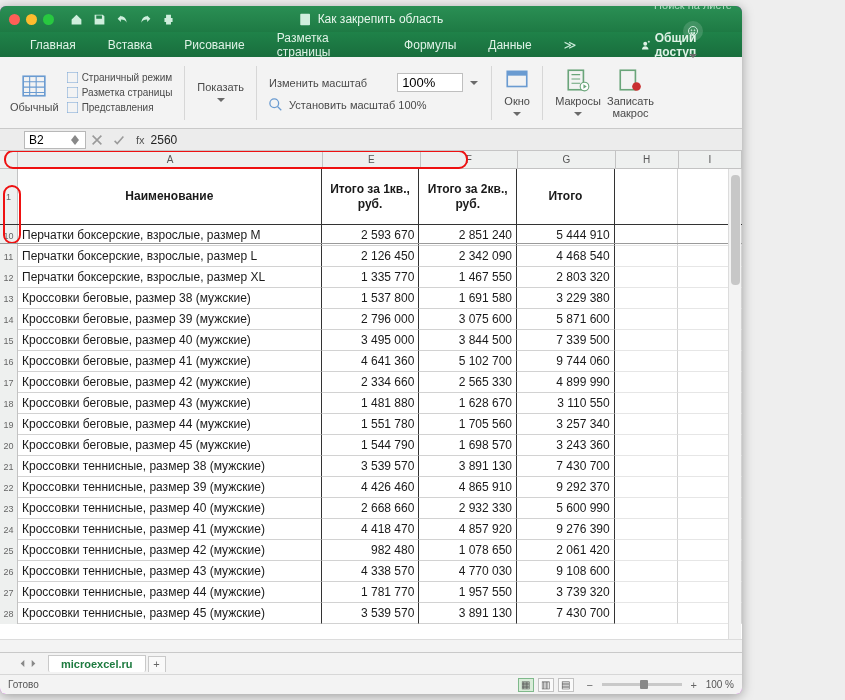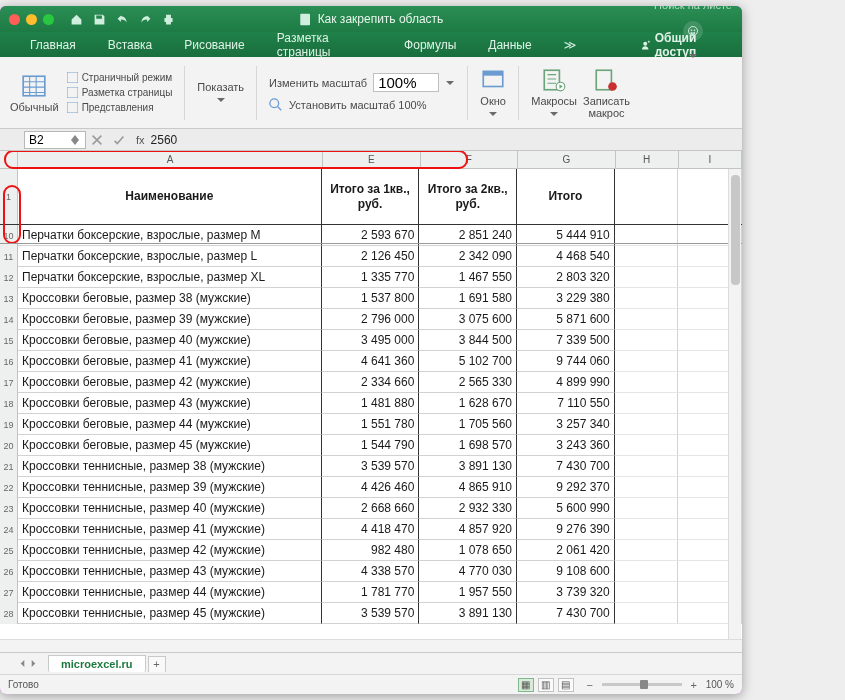--- a/index.html
+++ b/index.html
@@ -27,21 +27,21 @@
 
 .ribbon { height: 72px; background: #f3f3f3; border-bottom: 1px solid #c9c9c9; display: flex; align-items: center; padding: 4px 10px; font-size: 11px; color: #4a4a4a; gap: 6px; }
 .rgroup { display: flex; flex-direction: column; align-items: center; gap: 2px; justify-content: center; }
 .big-ico { width: 26px; height: 26px; fill: #5f8bbf; }
 .big-ico-g { fill: #5f9c72; }
 .list-opts { display: flex; flex-direction: column; gap: 4px; font-size: 10px; margin-left: 2px; }
 .list-opts div { display: flex; align-items: center; gap: 4px; }
 .mini-ico { width: 11px; height: 11px; fill: #6a9bd1; }
 .rsep { width: 1px; height: 54px; background: #d7d7d7; margin: 0 6px; }
 .zoom-ctl { display: flex; align-items: center; gap: 6px; font-size: 11px; }
-.zoom-inp { border: 1px solid #bfbfbf; height: 19px; width: 66px; font-size: 15px; padding: 0 4px; background: #fff; }
+.zoom-inp { border: 1px solid #bfbfbf; height: 19px; width: 66px; font-size: 13px; padding: 0 4px; background: #fff; margin-left: 24px; }
 .chev { width: 10px; height: 10px; fill: #6a6a6a; }
 
 
 .fbar { height: 22px; background: #ececec; border-bottom: 1px solid #c5c5c5; display: flex; align-items: center; font-size: 12px; }
 .namebox { width: 62px; height: 18px; background: #fff; border: 1px solid #b8b8b8; margin-left: 24px; padding: 0 4px; display:flex; align-items:center; justify-content:space-between; }
 .namebox-spin { width:10px; display:flex; flex-direction:column; }
 .namebox-spin svg { width:8px; height:5px; fill:#888;}
 .fbar .ico { width: 14px; fill: #8a8a8a; margin: 0 4px; }
 .fx { font-size: 11px; color: #555; margin: 0 6px; }
 .fval { font-size: 12px; color: #222; }
@@ -369,21 +369,21 @@
           <div class="cell cF">2 565 330</div>
           <div class="cell cG">4 899 990</div>
           <div class="cell cH"></div>
           <div class="cell cI"></div>
         </div>
         <div class="row data">
           <div class="rowhdr">18</div>
           <div class="cell cA">Кроссовки беговые, размер 43 (мужские)</div>
           <div class="cell cE">1 481 880</div>
           <div class="cell cF">1 628 670</div>
-          <div class="cell cG">7 110 550</div>
+          <div class="cell cG">3 110 550</div>
           <div class="cell cH"></div>
           <div class="cell cI"></div>
         </div>
         <div class="row data">
           <div class="rowhdr">19</div>
           <div class="cell cA">Кроссовки беговые, размер 44 (мужские)</div>
           <div class="cell cE">1 551 780</div>
           <div class="cell cF">1 705 560</div>
           <div class="cell cG">3 257 340</div>
           <div class="cell cH"></div>

